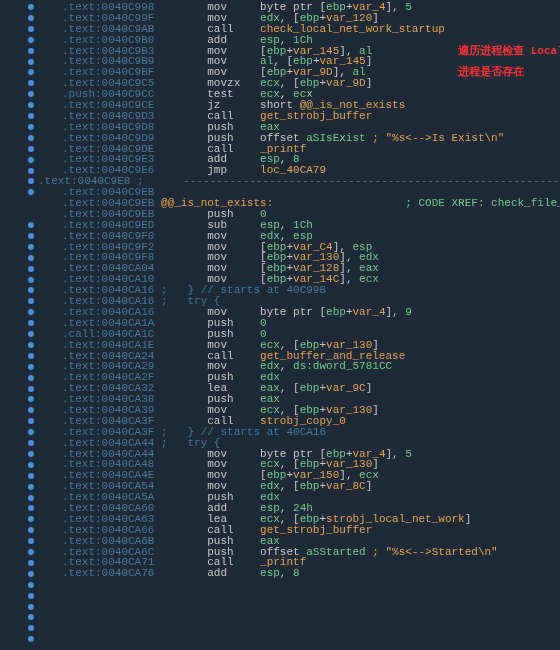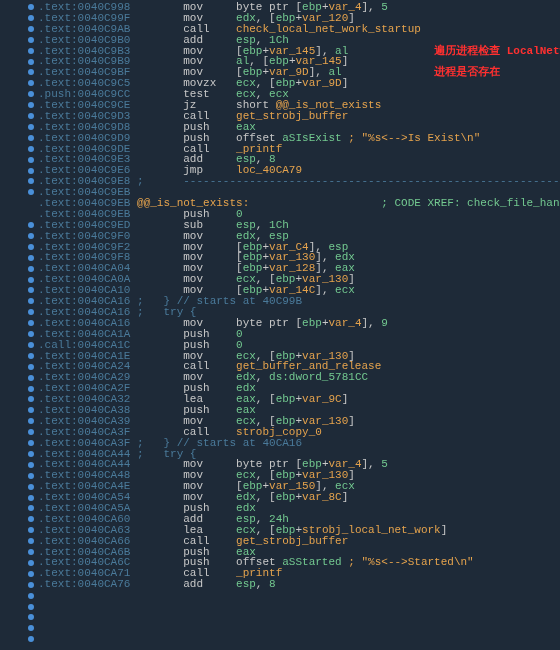--- a/index.html
+++ b/index.html
@@ -32,21 +32,21 @@
     width: 6px; height: 6px;
     border-radius: 50%;
     background: #4a90d9;
     left: 28px;
   }
   .arrow-col {
     position: absolute;
     left: 0; top: 0;
     width: 24px; height: 100%;
   }
-  .addr { color: #4a7a9a; }
+  .addr { color: #4a7a9a; margin-left: 24px; }
   .mnem { color: #c8c8c8; }
   .reg  { color: #73c990; }
   .num  { color: #73c990; }
   .var  { color: #e5a34d; }
   .fn   { color: #e5a34d; }
   .str  { color: #e5a34d; }
   .cmt  { color: #4a7a9a; }
   .lbl  { color: #e5a34d; font-family: Liberation Mono, monospace; }
   .ann  { color: #ff3030; font-weight: bold; }
   .dash { color: #4a7a9a; }
@@ -135,21 +135,20 @@
     <div class="line"><span class="addr">.text:0040C9E6        </span><span class="mnem">jmp     </span><span><span class="fn">loc_40CA79</span></span></div>
     <div class="line"><span class="dash">.text:0040C9E8 ;      ------------------------------------------------------------</span></div>
     <div class="line"><span class="addr">.text:0040C9EB        </span></div>
     <div class="line"><span class="addr">.text:0040C9EB </span><span class="lbl">@@_is_not_exists:</span>                    <span class="xref">; CODE XREF: check_file_handler+20E↑j</span></div>
     <div class="line"><span class="addr">.text:0040C9EB        </span><span class="mnem">push    </span><span><span class="num">0</span></span></div>
     <div class="line"><span class="addr">.text:0040C9ED        </span><span class="mnem">sub     </span><span><span class="reg">esp</span><span class="kw">, </span><span class="num">1Ch</span></span></div>
     <div class="line"><span class="addr">.text:0040C9F0        </span><span class="mnem">mov     </span><span><span class="reg">edx</span><span class="kw">, </span><span class="reg">esp</span></span></div>
     <div class="line"><span class="addr">.text:0040C9F2        </span><span class="mnem">mov     </span><span><span class="kw">[</span><span class="reg">ebp</span><span class="kw">+</span><span class="var">var_C4</span><span class="kw">], </span><span class="reg">esp</span></span></div>
     <div class="line"><span class="addr">.text:0040C9F8        </span><span class="mnem">mov     </span><span><span class="kw">[</span><span class="reg">ebp</span><span class="kw">+</span><span class="var">var_130</span><span class="kw">], </span><span class="reg">edx</span></span></div>
     <div class="line"><span class="addr">.text:0040CA04        </span><span class="mnem">mov     </span><span><span class="kw">[</span><span class="reg">ebp</span><span class="kw">+</span><span class="var">var_128</span><span class="kw">], </span><span class="reg">eax</span></span></div>
-    <div class="line"><span class="addr">.text:0040CA0A        </span><span class="mnem">mov     </span><span><span class="reg">ecx</span><span class="kw">, [</span><span class="reg">ebp</span><span class="kw">+</span><span class="var">var_130</span><span class="kw">]</span></span></div>
     <div class="line"><span class="addr">.text:0040CA10        </span><span class="mnem">mov     </span><span><span class="kw">[</span><span class="reg">ebp</span><span class="kw">+</span><span class="var">var_14C</span><span class="kw">], </span><span class="reg">ecx</span></span></div>
     <div class="line"><span class="addr">.text:0040CA16 </span><span class="cmt">;   } // starts at 40C99B</span></div>
     <div class="line"><span class="addr">.text:0040CA16 </span><span class="cmt">;   try {</span></div>
     <div class="line"><span class="addr">.text:0040CA16        </span><span class="mnem">mov     </span><span><span class="kw">byte ptr [</span><span class="reg">ebp</span><span class="kw">+</span><span class="var">var_4</span><span class="kw">], </span><span class="num">9</span></span></div>
     <div class="line"><span class="addr">.text:0040CA1A        </span><span class="mnem">push    </span><span><span class="num">0</span></span></div>
     <div class="line"><span class="addr">.call:0040CA1C        </span><span class="mnem">push    </span><span><span class="num">0</span></span></div>
     <div class="line"><span class="addr">.text:0040CA1E        </span><span class="mnem">mov     </span><span><span class="reg">ecx</span><span class="kw">, [</span><span class="reg">ebp</span><span class="kw">+</span><span class="var">var_130</span><span class="kw">]</span></span></div>
     <div class="line"><span class="addr">.text:0040CA24        </span><span class="mnem">call    </span><span><span class="fn">get_buffer_and_release</span></span></div>
     <div class="line"><span class="addr">.text:0040CA29        </span><span class="mnem">mov     </span><span><span class="reg">edx</span><span class="kw">, </span><span class="reg">ds:dword_5781CC</span></span></div>
     <div class="line"><span class="addr">.text:0040CA2F        </span><span class="mnem">push    </span><span><span class="reg">edx</span></span></div>

